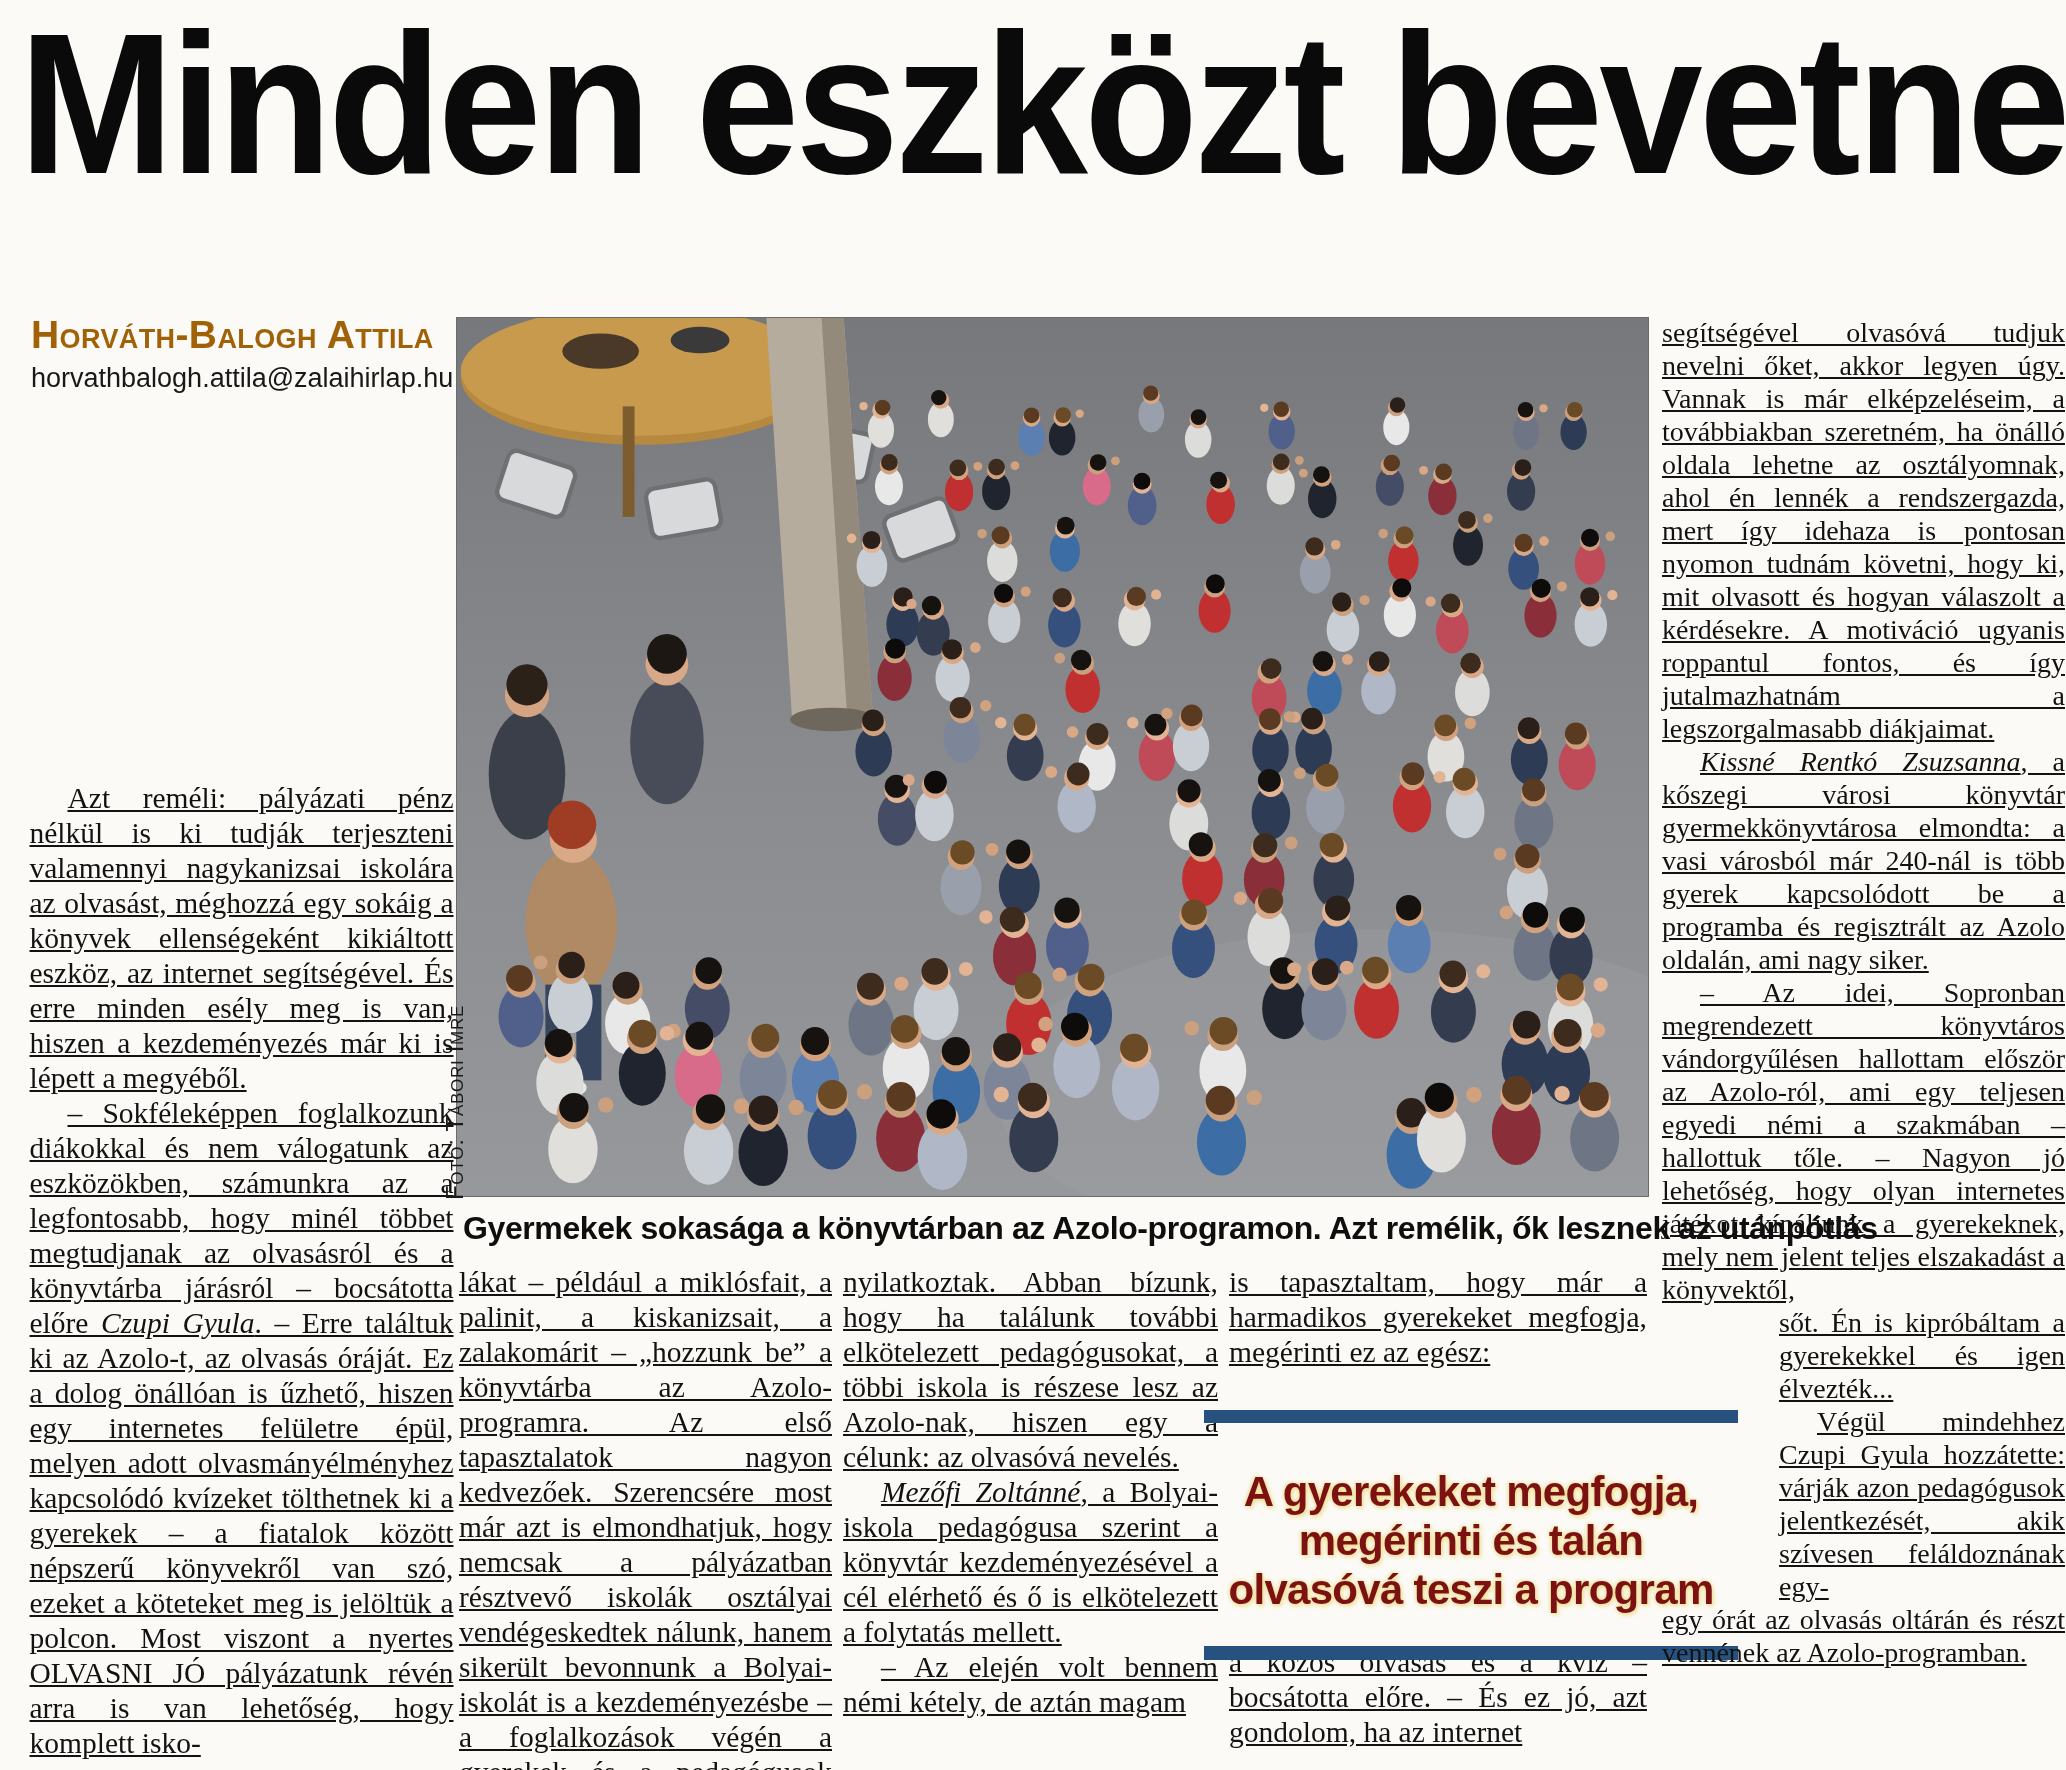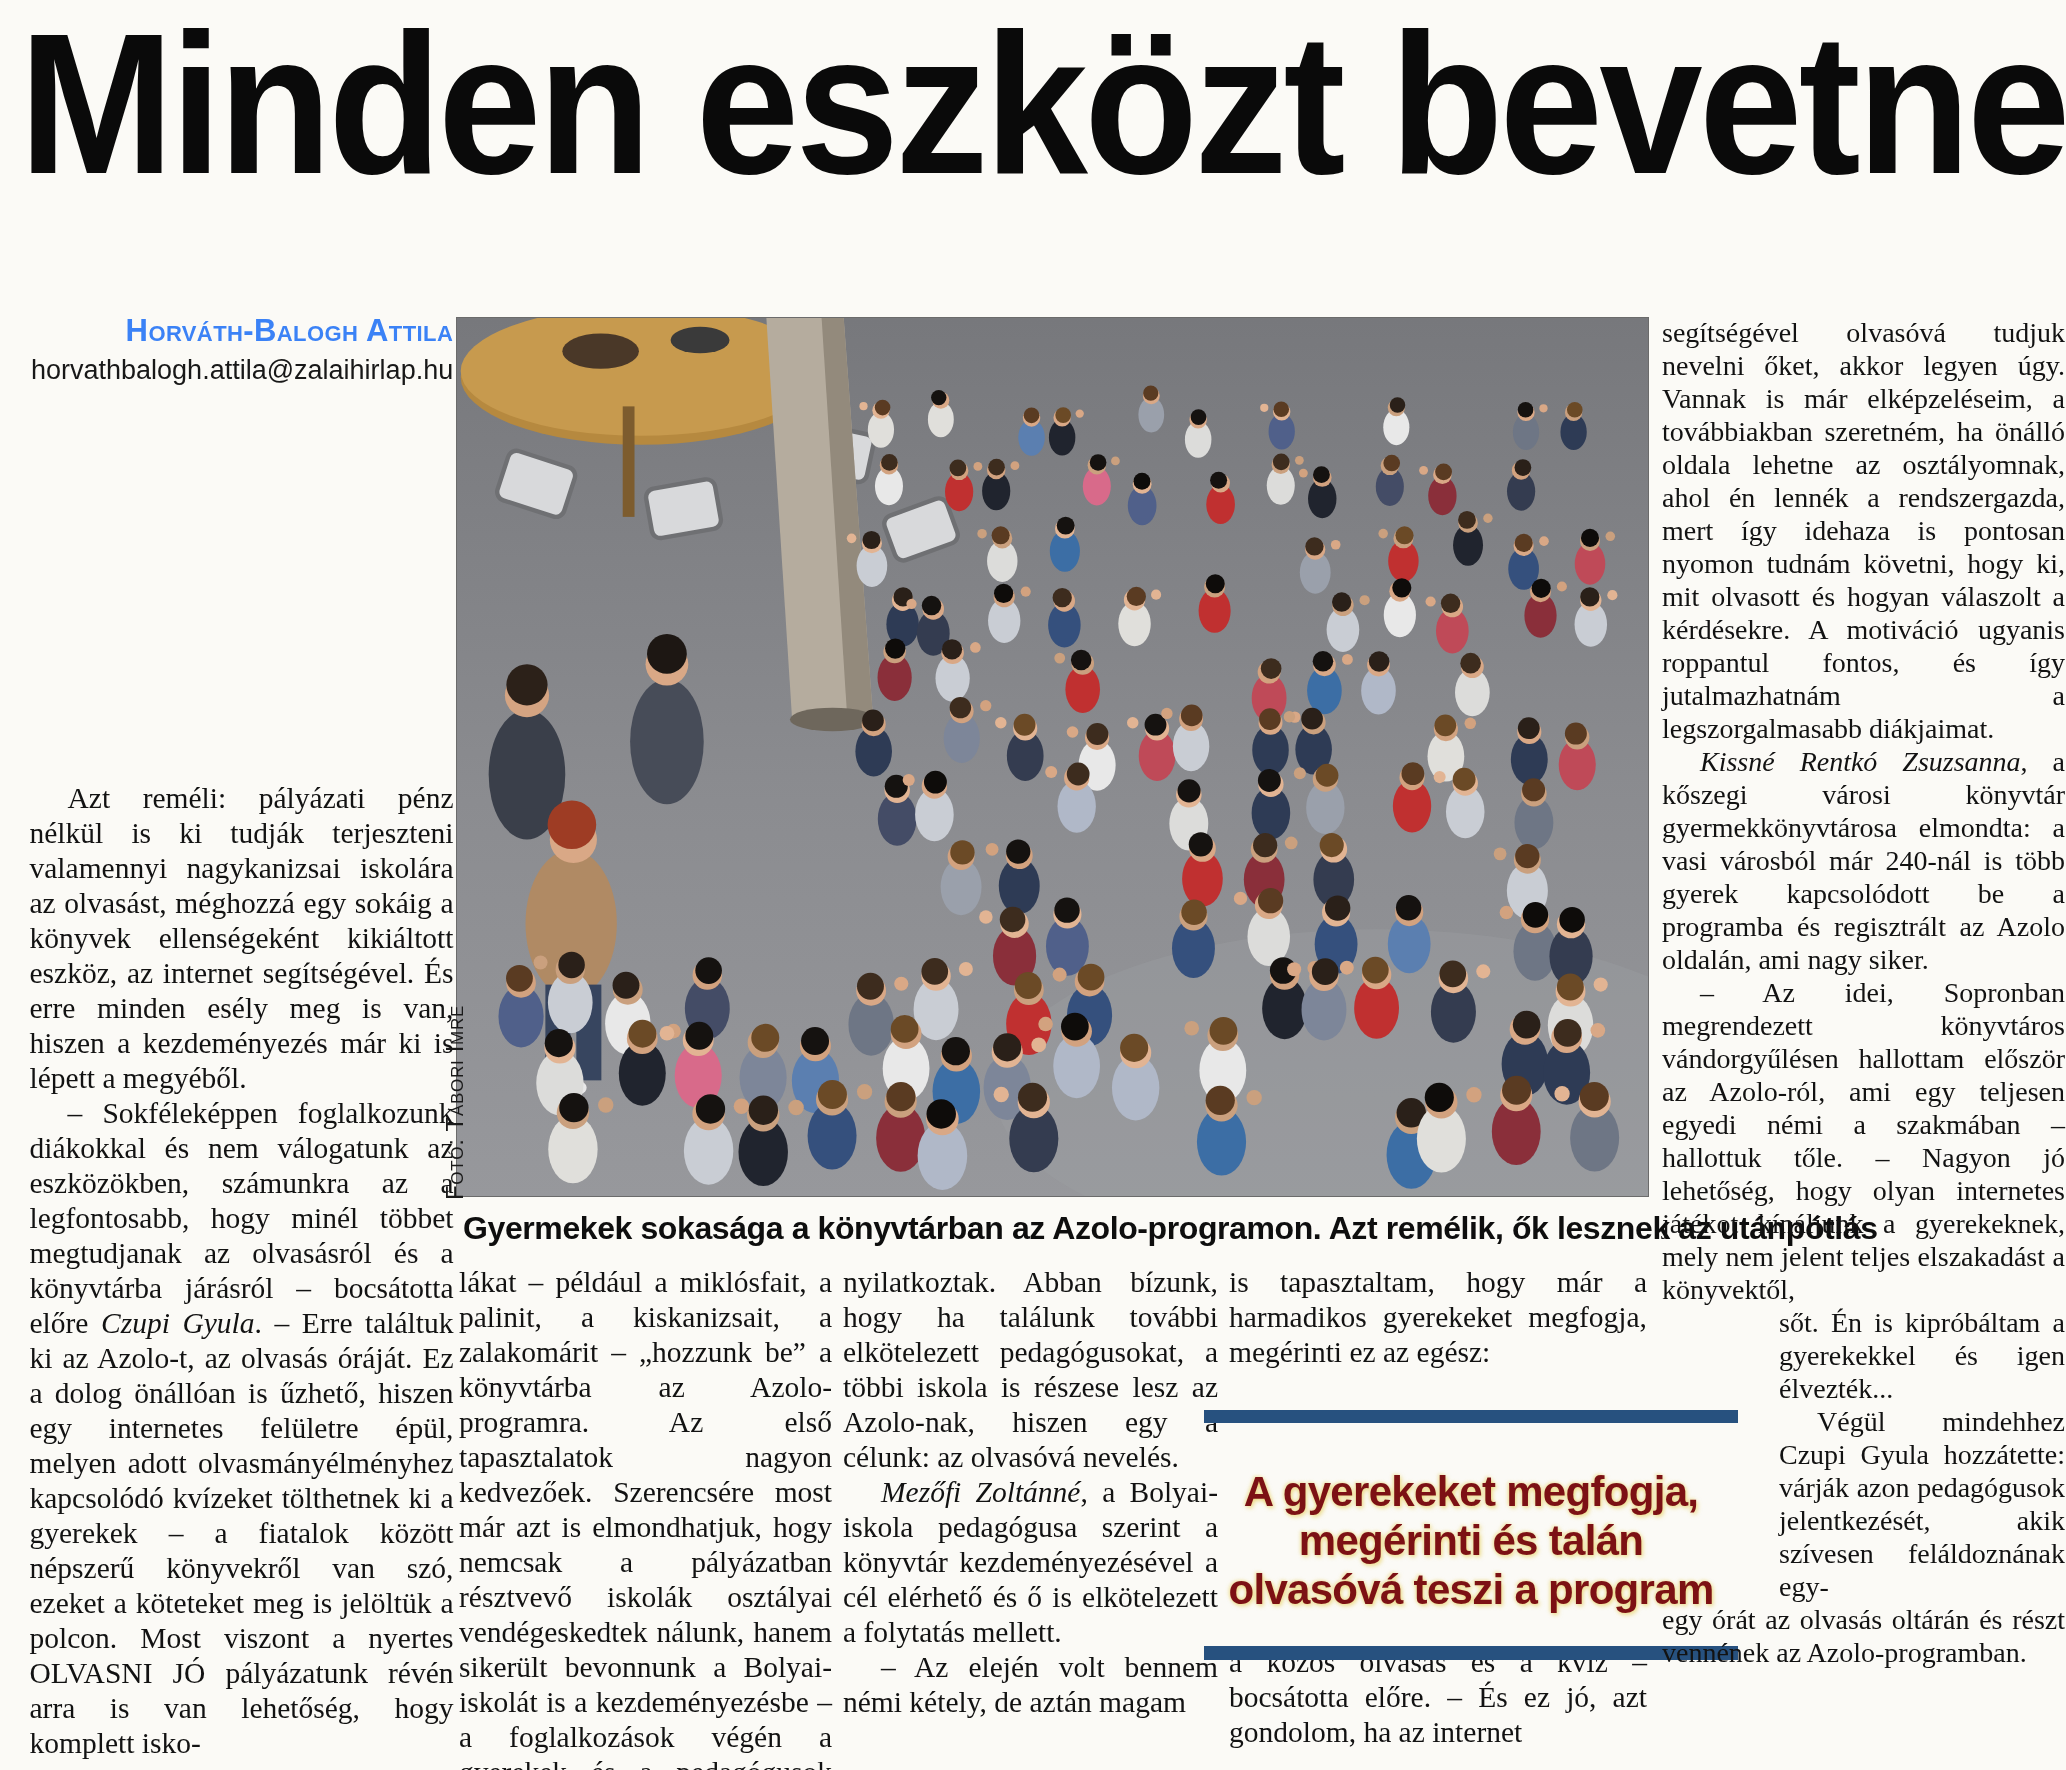--- a/index.html
+++ b/index.html
@@ -24,31 +24,31 @@
     display:inline-block;transform:scale(.95,1.1);transform-origin:left bottom;
   }
   #kicker .ktext{
     font-family:"Liberation Sans", sans-serif;font-weight:bold;
     font-size:46px;letter-spacing:-1.5px;color:#0d0d0d;margin-left:19px;
     display:inline-block;transform:scale(.98,1.06);transform-origin:left bottom;
   }
   
   #byline{position:absolute;left:31px;top:313px;}
   #byline .author{font-family:"Liberation Sans", sans-serif;font-variant:small-caps;
-    font-weight:bold;font-size:31px;letter-spacing:0.4px;color:#3b82f6;text-align:right;}
+    font-weight:bold;font-size:39px;letter-spacing:0.4px;color:#a16207;}
   #byline .email{font-family:"Liberation Sans", sans-serif;font-size:27px;margin-top:5.9px;color:#181818;}
   
   #lead{
     position:absolute;left:65px;top:410px;width:384px;
     font-family:"Liberation Sans", sans-serif;font-weight:bold;
     font-size:33px;line-height:40px;text-align:justify;color:#101010;
   }
   #lead .loc{font-style:italic;}
   
-  .col{position:absolute;text-align:justify;color:#121212;}
+  .col{position:absolute;text-align:justify;color:#121212;text-decoration:underline;}
   .col p{margin:0;font-size:29.5px;line-height:35px;}
   .col p.ind{text-indent:38px;}
   #col1{left:29.5px;top:781px;width:424px;}
   #col2{left:459px;top:1265px;width:373px;}
   #col3{left:843px;top:1265px;width:375px;}
   #col4{left:1229px;top:1265px;width:418px;}
   #col5{left:1662px;top:316px;width:403px;}
   #col5 p{font-size:28px;line-height:33px;}
   #col5 .indented{margin-left:117px;}
   .spacer{height:275px;}

